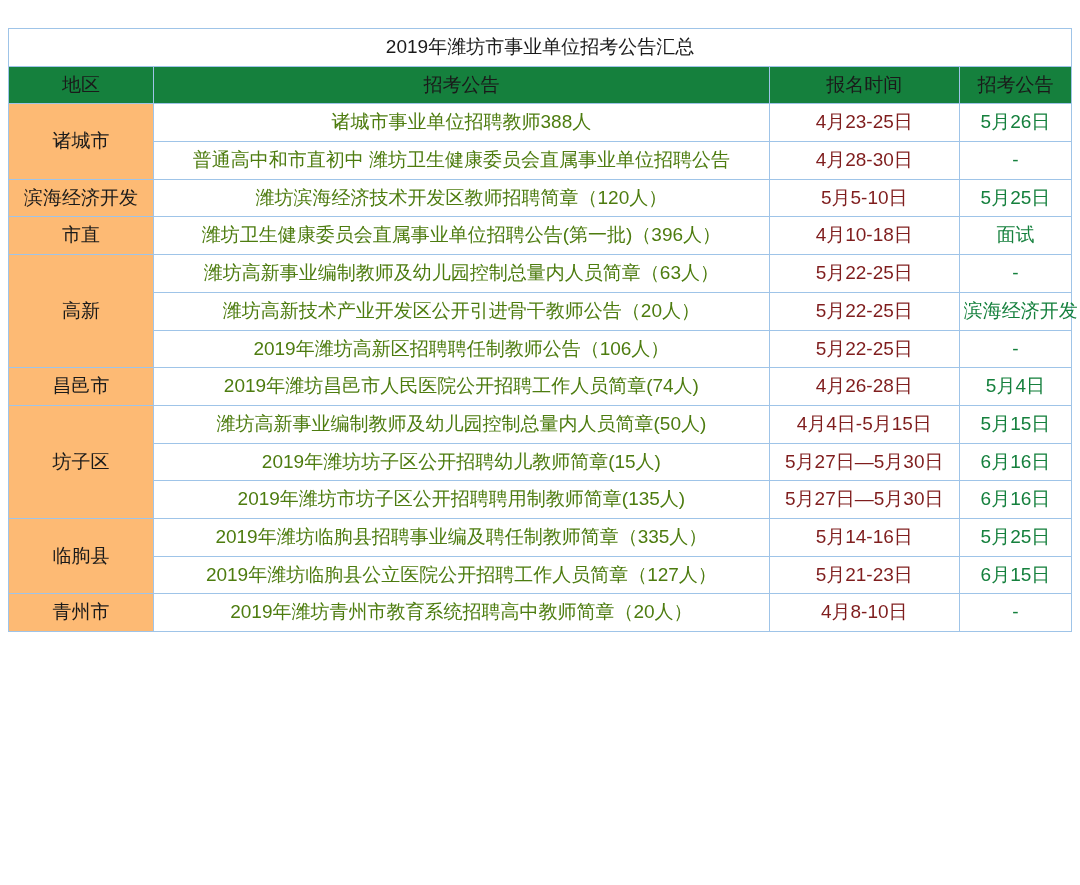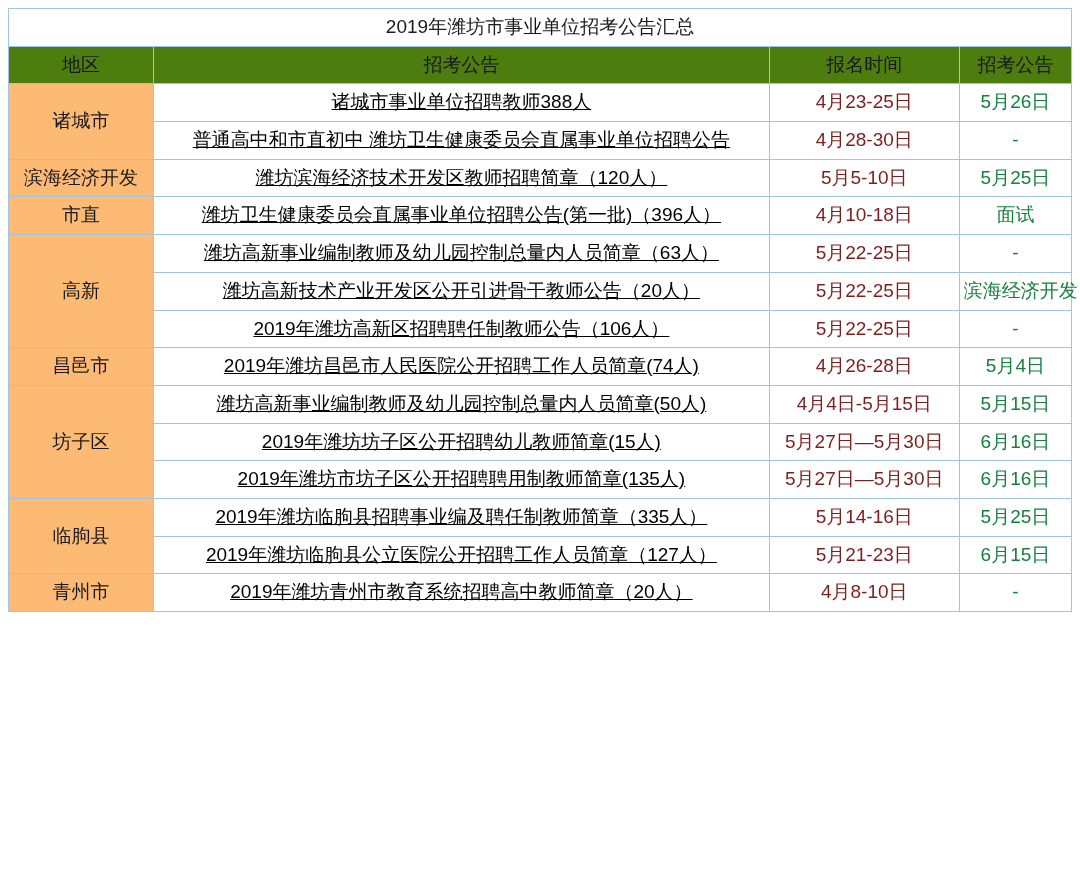--- a/index.html
+++ b/index.html
@@ -10,20 +10,21 @@
   body {
     width: 1080px;
     height: 885px;
     font-family: "Liberation Sans", sans-serif;
     color: #222222;
   }
   .page {
     width: 1080px;
     box-sizing: border-box;
     padding: 8px 8px 8px 8px;
+    margin-top: 20px;
   }
   table.announce {
     border-collapse: collapse;
     width: 1064px;
     table-layout: fixed;
     border: 1px solid #9fc4e8;
   }
   table.announce td,
   table.announce th {
     border: 1px solid #9fc4e8;
@@ -35,35 +36,34 @@
     line-height: 1.3;
   }
   .title-cell {
     font-size: 21px;
     color: #1a1a1a;
     padding: 12px 4px;
     background: #ffffff;
   }
   .head-cell {
     font-size: 20px;
-    background: #4d7c0f;
+    background: #15803d;
     color: #1a1a1a;
     padding: 14px 4px;
   }
   .region-cell {
     font-size: 20px;
     color: #1a1a1a;
     background: #fdba74;
     white-space: nowrap;
   }
   .link-cell {
-    color: #000000;
+    color: #4d7c0f;
     font-size: 19.5px;
     padding: 14px 6px;
-    text-decoration: underline;
   }
   .date-cell {
     color: #7f1d1d;
     font-size: 19px;
     white-space: nowrap;
   }
   .exam-cell {
     color: #15803d;
     font-size: 19px;
     white-space: nowrap;

